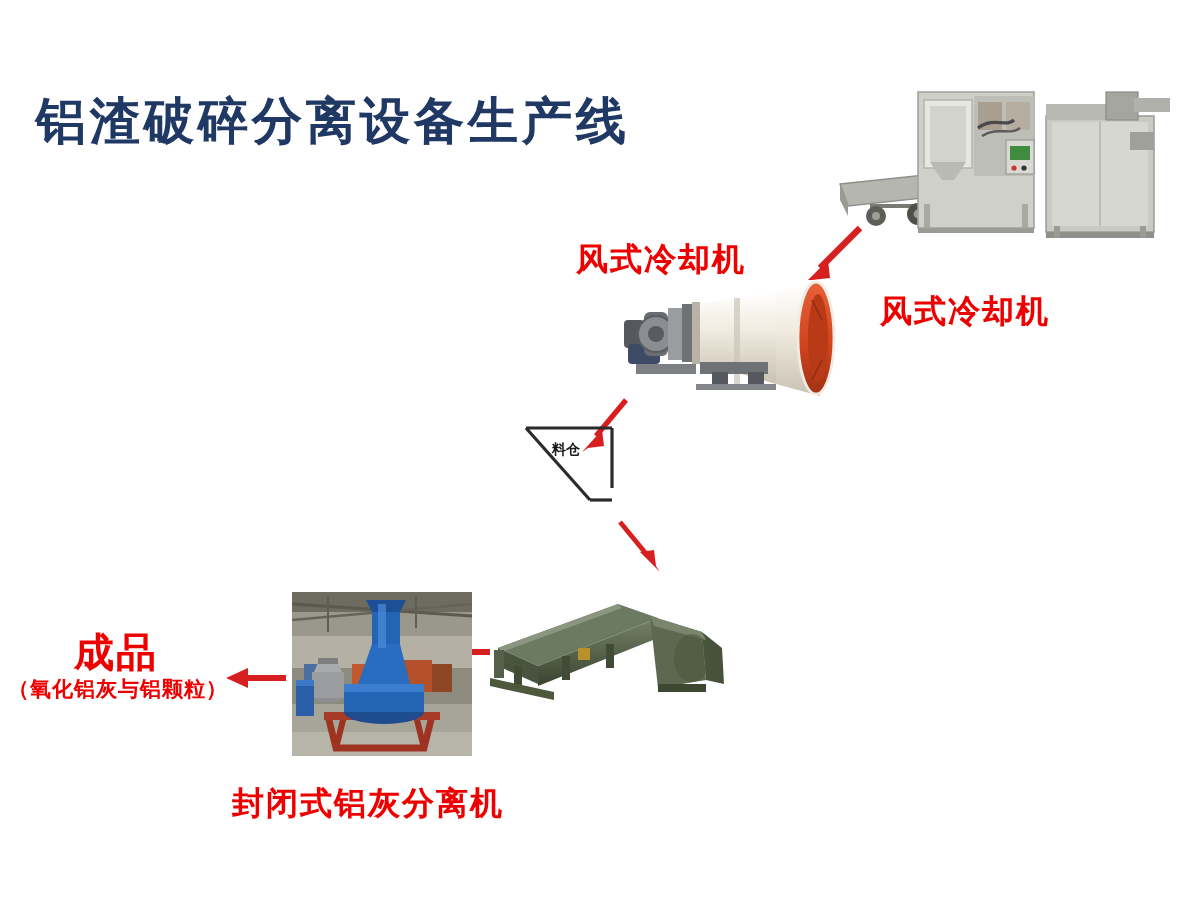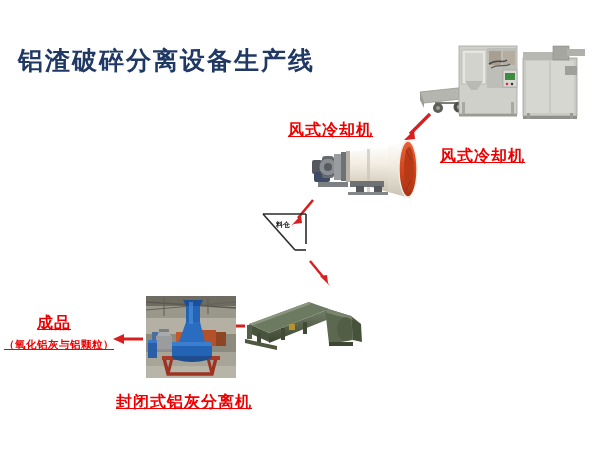--- a/index.html
+++ b/index.html
@@ -13,26 +13,26 @@
 
   
   .title{
     position:absolute;left:18px;top:44px;
     font-size:25px;font-weight:bold;
     color:#1f3864;letter-spacing:2px;
     white-space:nowrap;
   }
 
   
-  .lbl{position:absolute;color:#ee0000;font-weight:bold;white-space:nowrap;text-decoration:underline;}
+  .lbl{position:absolute;color:#ee0000;font-weight:bold;white-space:nowrap;}
   .lbl-cooler  {left:288px;top:120px;font-size:16px;letter-spacing:1px;}
   .lbl-hotsep  {left:440px;top:146px;font-size:16px;letter-spacing:1px;}
   .lbl-feeder  {left:258px;top:356px;font-size:16px;letter-spacing:1px;}
   .lbl-closed  {left:92px;top:392px;font-size:16px;letter-spacing:1px;margin-left:24px;}
-  .lbl-product {left:37px;top:313px;font-size:16px;letter-spacing:1px;}
+  .lbl-product {left:37px;top:313px;font-size:20px;letter-spacing:1px;}
   .lbl-product-sub{left:4px;top:338px;font-size:10.5px;letter-spacing:0.5px;font-weight:bold;text-align:right;}
 
   
   .hopper{position:absolute;left:262px;top:212px;width:48px;height:44px;}
   .hopper-txt{
     position:absolute;left:276px;top:220px;
     font-size:7px;color:#1a1a1a;font-weight:bold;letter-spacing:0px;
   }
 
   

